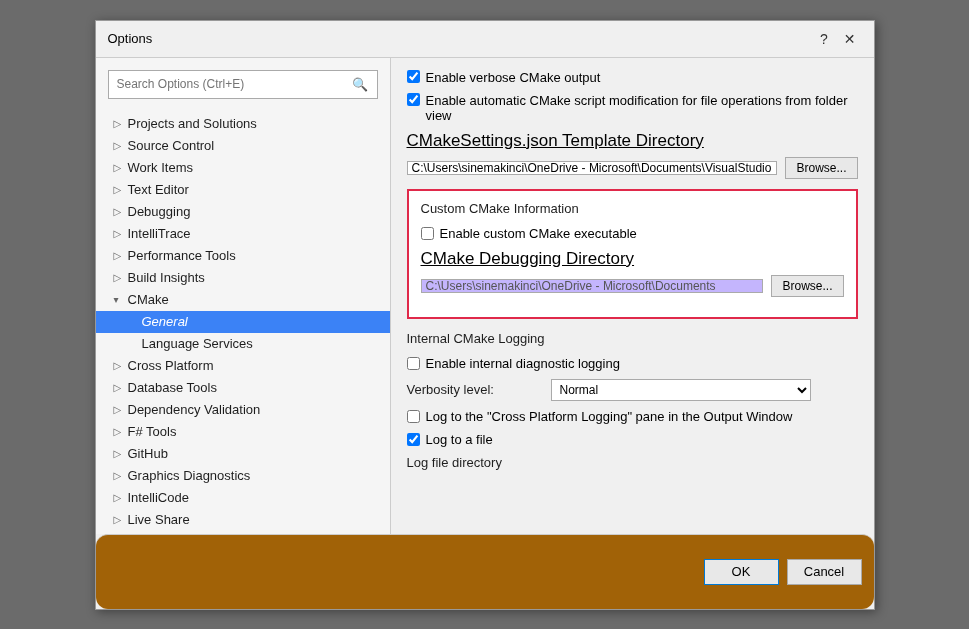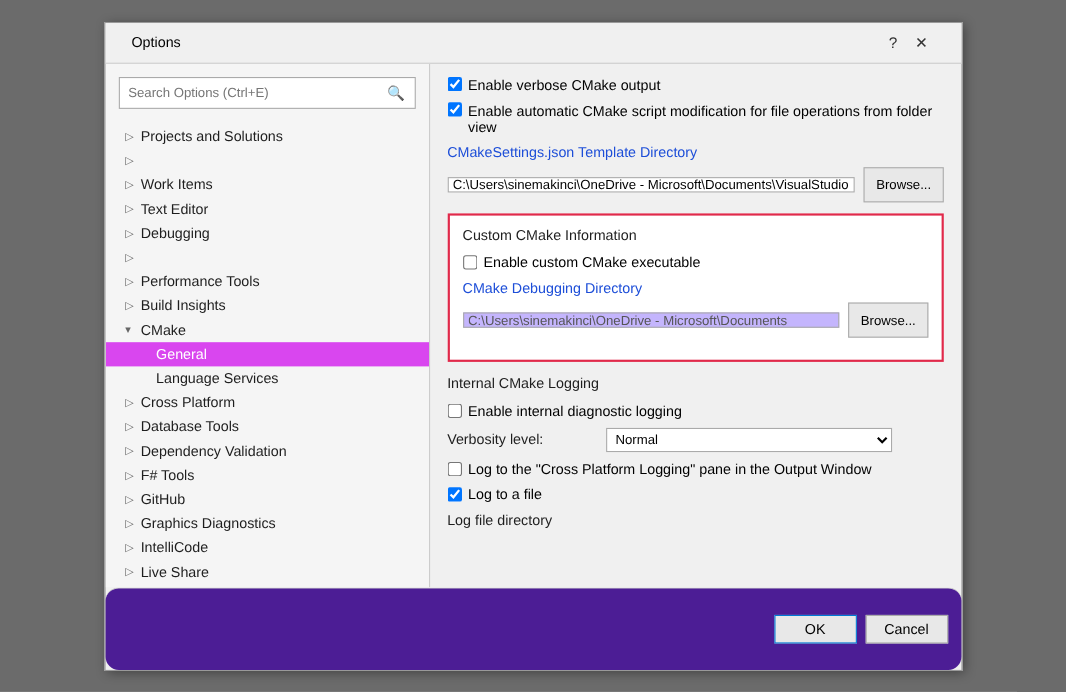--- a/index.html
+++ b/index.html
@@ -18,21 +18,21 @@
       border: 1px solid #999;
       width: 780px;
       height: 590px;
       display: flex;
       flex-direction: column;
       box-shadow: 2px 2px 10px rgba(0,0,0,0.4);
     }
     .title-bar {
       background: #f0f0f0;
       border-bottom: 1px solid #ccc;
-      padding: 8px 24px;
+      padding: 8px 12px;
       display: flex;
       align-items: center;
       justify-content: space-between;
     }
     .title-bar-left {
       font-size: 13px;
       font-weight: normal;
     }
     .title-bar-right {
       display: flex;
@@ -92,21 +92,21 @@
     .tree-item {
       display: flex;
       align-items: center;
       padding: 2px 4px;
       cursor: pointer;
       white-space: nowrap;
       font-size: 13px;
       color: #1e1e1e;
       height: 22px;
     }
-    .tree-item.selected { background: #d946ef; color: white; }
+    .tree-item.selected { background: #3b82f6; color: white; font-style: italic; }
     .tree-item .arrow {
       width: 14px;
       font-size: 10px;
       color: #666;
       flex-shrink: 0;
     }
     .tree-item.selected .arrow { color: white; }
     .tree-item .label { flex: 1; }
     .tree-item.indent1 { padding-left: 18px; }
     .tree-item.indent2 { padding-left: 32px; }
@@ -139,43 +139,44 @@
       border: 1px solid #aaa;
       padding: 2px 4px;
       font-size: 12px;
       background: white;
     }
     .text-field.readonly {
       background: #c4b5fd;
       color: #555;
     }
     .browse-btn {
-      height: 32px;
+      height: 22px;
       padding: 0 10px;
       border: 1px solid #aaa;
       background: #e8e8e8;
       cursor: pointer;
       font-size: 12px;
       white-space: nowrap;
     }
     .section-box {
       border: 2px solid #e0294a;
       padding: 10px 12px;
       margin-bottom: 12px;
       background: white;
     }
     .section-title {
       font-size: 13px;
       margin-bottom: 10px;
       color: #1e1e1e;
     }
     .field-label {
-      font-size: 13px;
-      color: #1d4ed8;
+      font-size: 17px;
+      color: #000000;
       margin-bottom: 6px;
+      text-decoration: underline;
     }
     .verbosity-row {
       display: flex;
       align-items: center;
       gap: 24px;
       margin-bottom: 8px;
     }
     .verbosity-label {
       font-size: 13px;
       color: #1e1e1e;
@@ -189,21 +190,21 @@
       background: white;
       padding: 0 4px;
       max-width: 260px;
     }
     .dialog-footer {
       padding: 24px 12px;
       display: flex;
       justify-content: flex-end;
       gap: 8px;
       border-top: 1px solid #ccc;
-      background: #4c1d95;
+      background: #a16207;
       border-radius: 12px;
     }
     .footer-btn {
       width: 75px;
       height: 26px;
       border: 1px solid #aaa;
       background: #e8e8e8;
       cursor: pointer;
       font-size: 13px;
     }
@@ -255,35 +256,37 @@
           <button class="search-icon-btn">🔍</button>
         </div>
       </div>
       <div class="tree" id="tree-container">
           <div class="tree-item indent1">
             <span class="arrow">▷</span>
             <span class="label">Projects and Solutions</span>
           </div>
           <div class="tree-item indent1">
             <span class="arrow">▷</span>
+            <span class="label">Source Control</span>
           </div>
           <div class="tree-item indent1">
             <span class="arrow">▷</span>
             <span class="label">Work Items</span>
           </div>
           <div class="tree-item indent1">
             <span class="arrow">▷</span>
             <span class="label">Text Editor</span>
           </div>
           <div class="tree-item indent1">
             <span class="arrow">▷</span>
             <span class="label">Debugging</span>
           </div>
           <div class="tree-item indent1">
             <span class="arrow">▷</span>
+            <span class="label">IntelliTrace</span>
           </div>
           <div class="tree-item indent1">
             <span class="arrow">▷</span>
             <span class="label">Performance Tools</span>
           </div>
           <div class="tree-item indent1">
             <span class="arrow">▷</span>
             <span class="label">Build Insights</span>
           </div>
           <div class="tree-item indent1">

